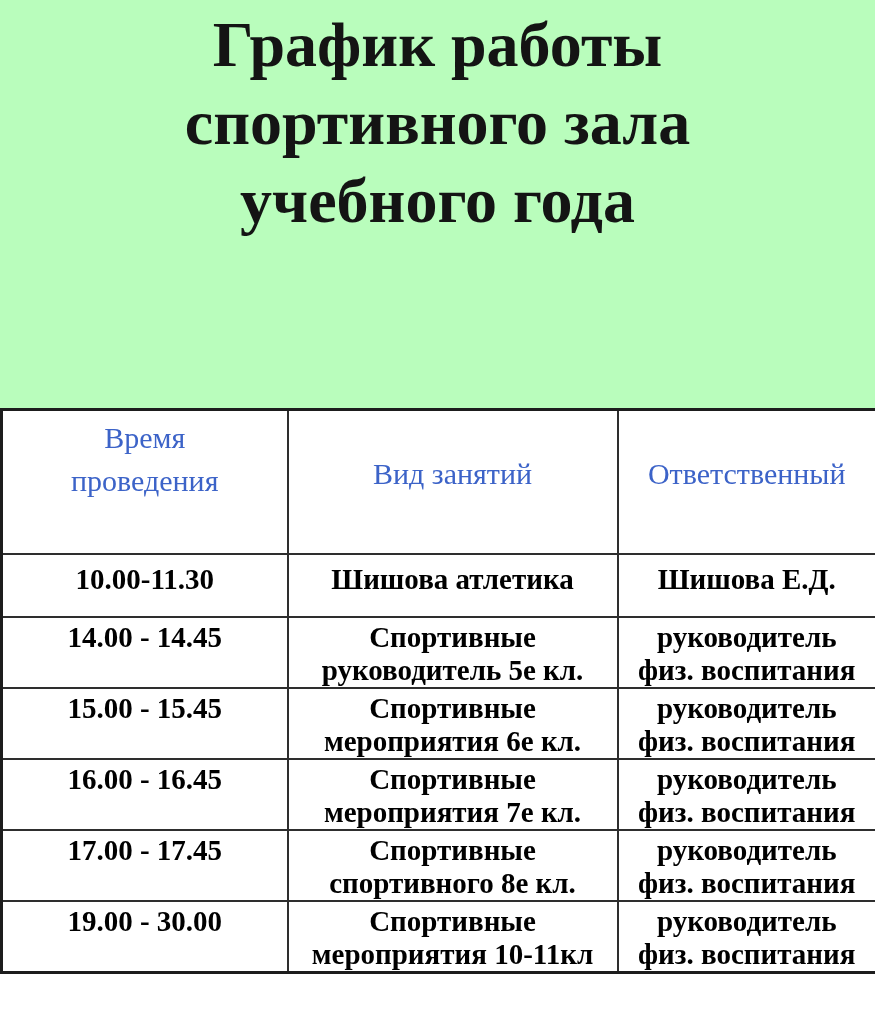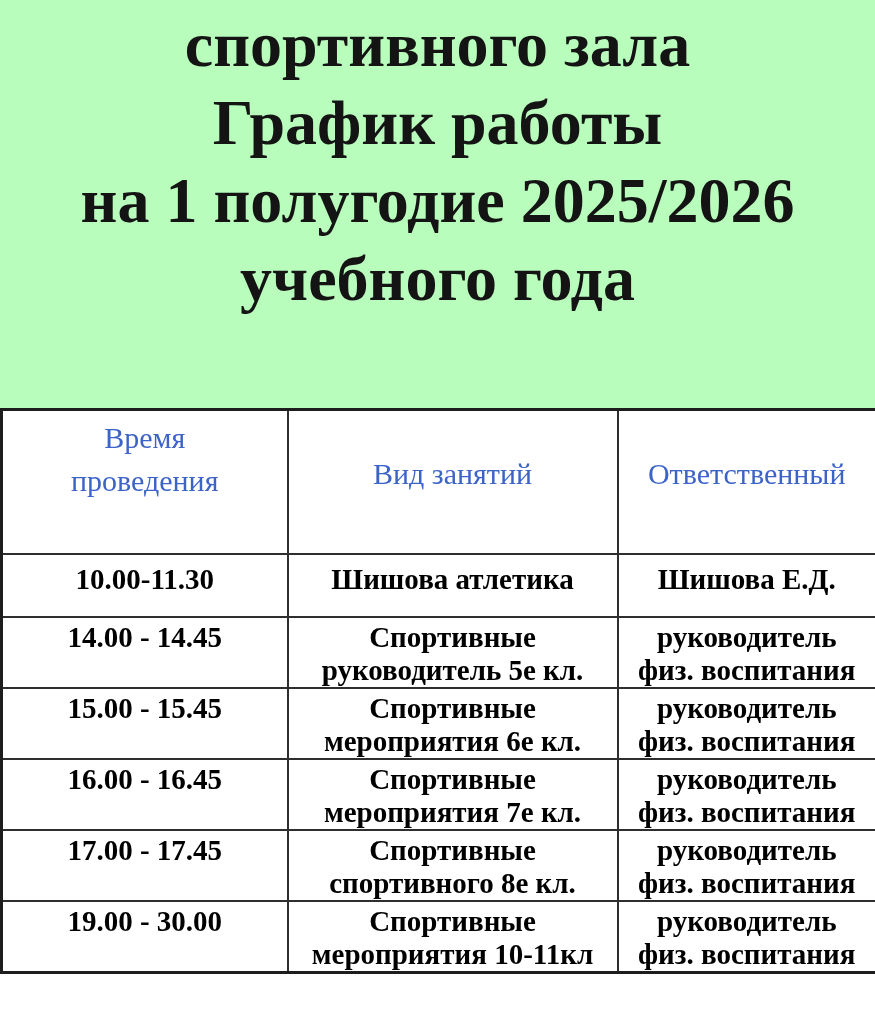--- a/index.html
+++ b/index.html
@@ -61,23 +61,22 @@
   }
   tr.r0 td { height: 53px; padding-top: 8px; }
   tr.body td { height: 64px; padding-top: 3px; }
   tr.body td .line, tr.r0 td .line { white-space: nowrap; }
 </style>
 </head>
 <body>
 
 <div class="banner">
   <div class="title">
+    <div>График работы</div>
     <div>спортивного зала</div>
-    <div>График работы</div>
-    <div>на 1 полугодие 2025/2026</div>
     <div>учебного года</div>
   </div>
 </div>
 
 <table class="schedule">
   <colgroup>
       <col class="c1">
       <col class="c2">
       <col class="c3">
     </colgroup>

